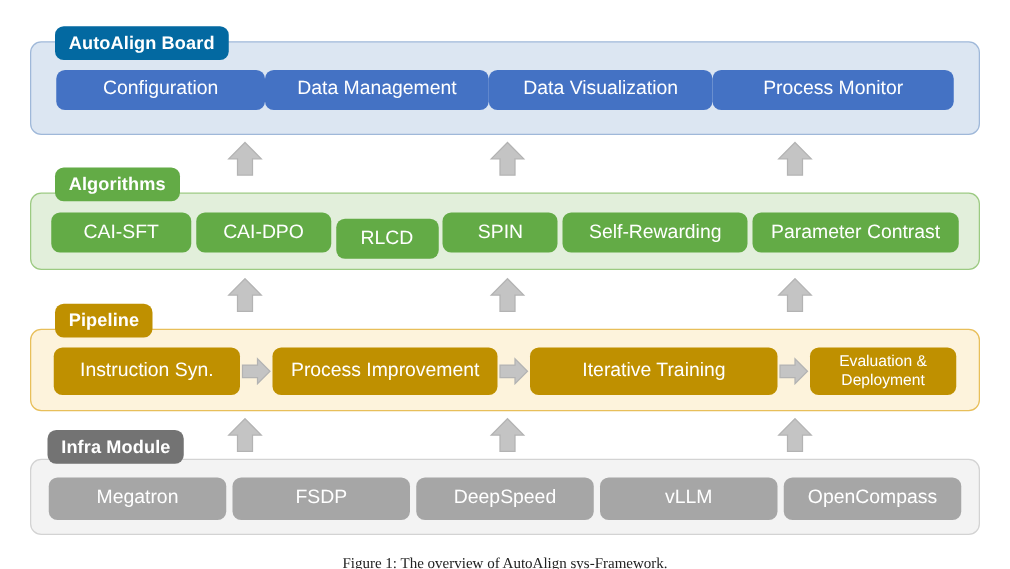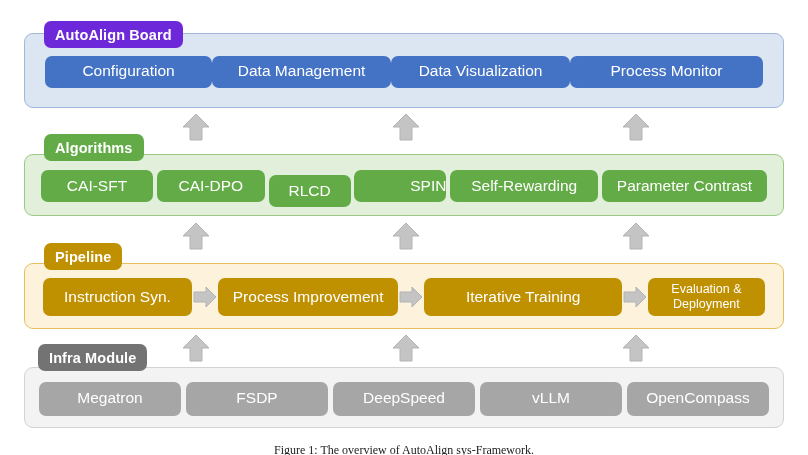--- a/index.html
+++ b/index.html
@@ -67,21 +67,21 @@
     height: 32px;
     line-height: 1.05;
   }
 
   
   .board {
     background: #dce6f2;
     border-color: #9fb8d9;
   }
   .board .tab, .tab-board {
-    background: #6d28d9;
+    background: #0369a1;
     text-align: right;
   }
   .pill-board {
     background: #4472c4;
   }
 
   .algorithms {
     background: #e2efdb;
     border-color: #9cca82;
   }
@@ -192,21 +192,21 @@
     <div class="layer-row" style="top:0; height:62px; padding:0 16px; justify-content:space-between;">
       <div class="pill pill-algorithms" style="width:112px;">
         <span>CAI-SFT</span>
       </div>
       <div class="pill pill-algorithms" style="width:108px;">
         <span>CAI-DPO</span>
       </div>
       <div class="pill pill-algorithms" style="width:82px;margin-top:10px;">
         <span>RLCD</span>
       </div>
-      <div class="pill pill-algorithms" style="width:92px;justify-content:flex-end;">
+      <div class="pill pill-algorithms" style="width:92px;">
         <span>SPIN</span>
       </div>
       <div class="pill pill-algorithms" style="width:148px;">
         <span>Self-Rewarding</span>
       </div>
       <div class="pill pill-algorithms" style="width:165px;">
         <span>Parameter Contrast</span>
       </div>
     </div>
   </div>

